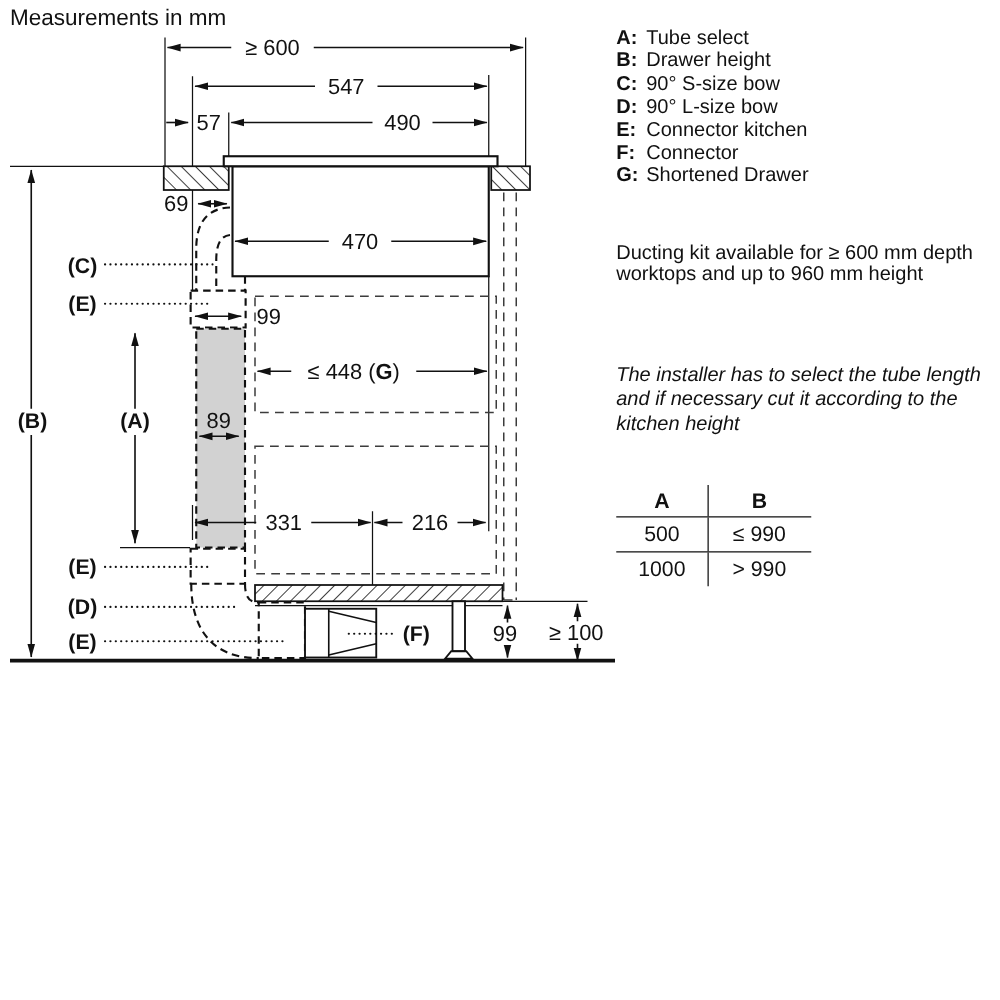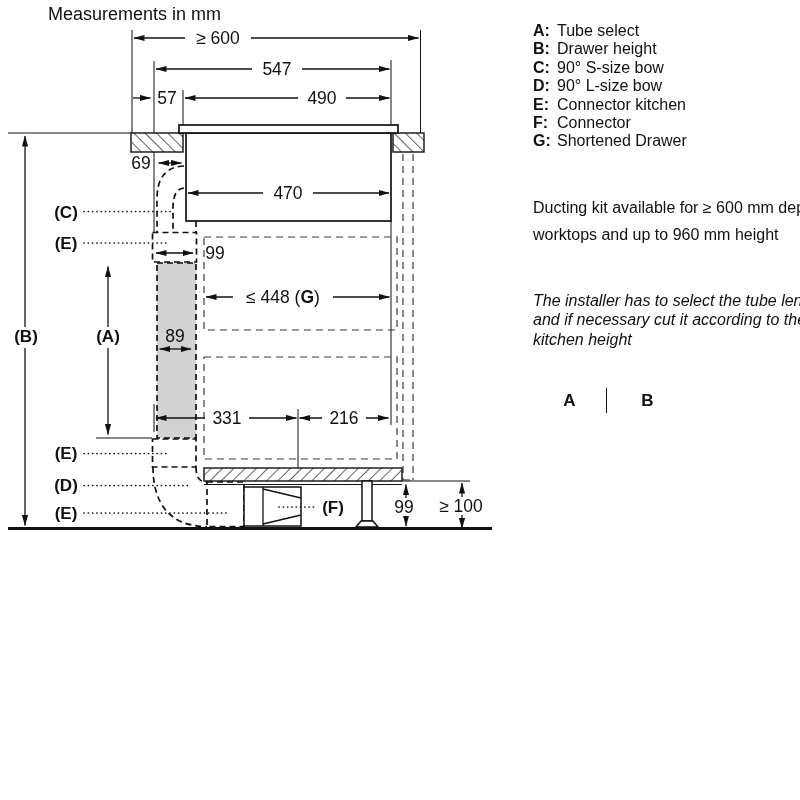--- a/index.html
+++ b/index.html
@@ -1,42 +1,42 @@
 <!DOCTYPE html>
 <html><head>
 <meta charset="utf-8">
 <style>
   html,body{margin:0;padding:0;}
   body{
     width:800px;height:800px;background:#ffffff;position:relative;
     font-family:"Liberation Sans",sans-serif;color:#111;
     -webkit-font-smoothing:antialiased;
   }
-  .abs{position:absolute;margin-left:40px;}
+  .abs{position:absolute;}
   #title{left:8px;top:4px;font-size:18px;}
   svg{position:absolute;left:0;top:0;}
   svg text{font-family:"Liberation Sans",sans-serif;font-size:17.5px;fill:#111;}
   svg text.lbl{font-weight:bold;font-size:17px;}
   .xl{stroke:#111;stroke-width:1;fill:none;}
   .outline{stroke:#111;stroke-width:1.7;fill:#fff;}
   .inner{stroke:#111;stroke-width:1.3;fill:none;}
   .duct{stroke:#111;stroke-width:1.7;fill:none;stroke-dasharray:6 4;}
   .ductfill{stroke:#111;stroke-width:1.7;fill:#d2d2d2;stroke-dasharray:6 4;}
   .furn{stroke:#3c3c3c;stroke-width:1.2;fill:none;stroke-dasharray:7 5;}
   .dim{stroke:#111;stroke-width:1.3;fill:none;
        marker-start:url(#ar);marker-end:url(#ar);}
   .dimE{stroke:#111;stroke-width:1.3;fill:none;marker-end:url(#ar);}
   .dots{stroke:#111;stroke-width:1.7;fill:none;stroke-dasharray:0.1 4.2;stroke-linecap:round;}
   .mask{fill:#fff;stroke:none;}
   .floor{stroke:#111;stroke-width:3;}
 
   #panel{left:493px;top:22px;width:302px;font-size:16px;}
   .lrow{display:flex;line-height:18.4px;}
   .lkey{font-weight:bold;width:24px;flex:none;}
-  #note1{left:493px;top:194px;width:300px;font-size:16px;line-height:27px;}
+  #note1{left:493px;top:194px;width:300px;font-size:16px;line-height:17px;}
   #note2{left:493px;top:291px;width:300px;font-size:16px;line-height:19.3px;font-style:italic;}
   #tbl{left:493px;top:388px;width:156px;font-size:17px;}
   .trow{display:flex;height:27px;}
   .trow.h{height:25px;font-weight:bold;}
   .trow.sep{border-top:1.6px solid #111;}
   .ca{width:73px;display:flex;align-items:center;justify-content:center;}
   .cb{width:81px;display:flex;align-items:center;justify-content:center;border-left:1.6px solid #111;}
 </style>
 </head>
 <body>
@@ -212,13 +212,21 @@
 </div>
 
 <div class="abs" id="note1">Ducting kit available for ≥ 600 mm depth worktops and up to 960 mm height</div>
 <div class="abs" id="note2">The installer has to select the tube length and if necessary cut it according to the kitchen height</div>
 
 <div class="abs" id="tbl">
   <div class="trow h">
     <div class="ca">A</div>
     <div class="cb">B</div>
   </div>
+  <div class="trow sep">
+    <div class="ca">500</div>
+    <div class="cb">≤ 990</div>
+  </div>
+  <div class="trow sep">
+    <div class="ca">1000</div>
+    <div class="cb">&gt; 990</div>
+  </div>
 </div>
 
 </body></html>

